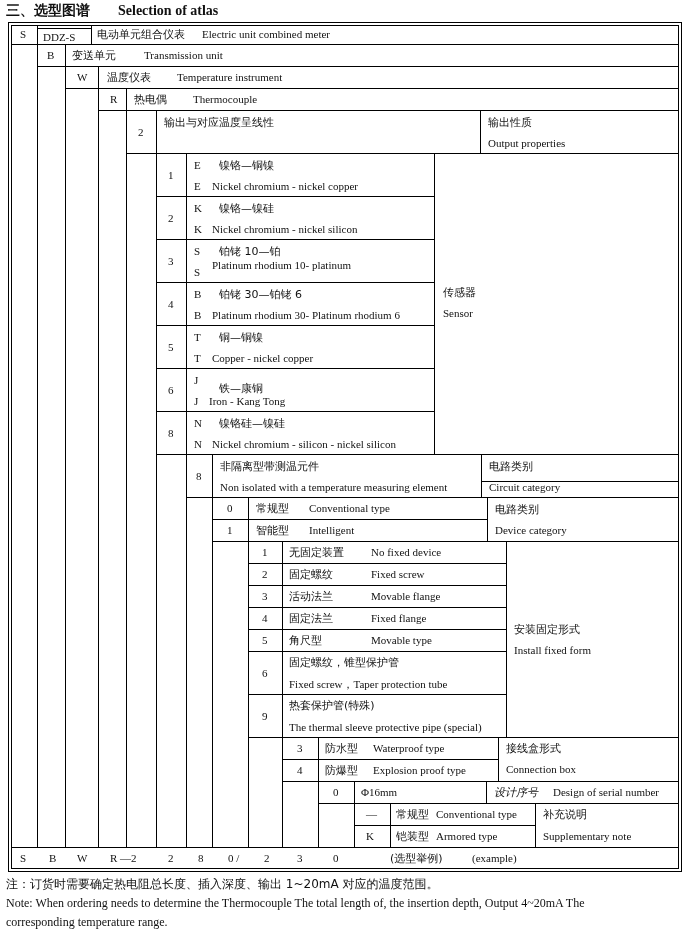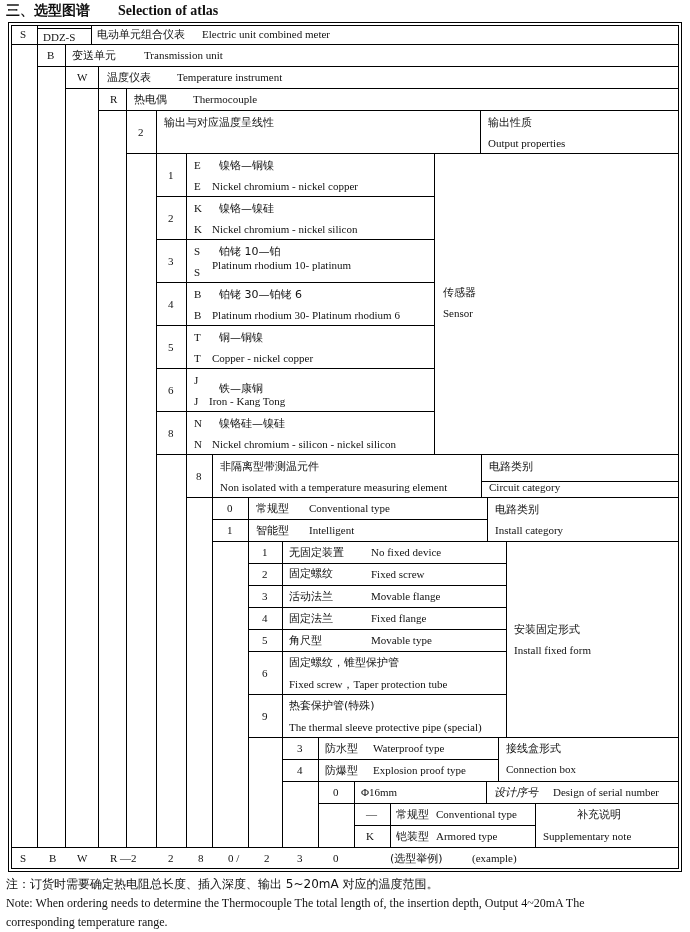--- a/index.html
+++ b/index.html
@@ -177,36 +177,36 @@
     </div>
   <div class="c" style="left:212px;top:519px;width:37px;height:23px;">
       <span class="t" style="left:14px;top:5px;">1</span>
     </div>
   <div class="c" style="left:248px;top:519px;width:240px;height:23px;">
       <span class="t cn" style="left:7px;top:5px;text-align:center;">智能型</span>
       <span class="t" style="left:60px;top:5px;">Intelligent</span>
     </div>
   <div class="c" style="left:487px;top:497px;width:192px;height:45px;">
       <span class="t cn" style="left:7px;top:6px;">电路类别</span>
-      <span class="t" style="left:7px;top:27px;">Install category</span>
+      <span class="t" style="left:7px;top:27px;">Device category</span>
     </div>
   <div class="c" style="left:212px;top:541px;width:37px;height:307px;"></div>
 
   <div class="c" style="left:248px;top:541px;width:35px;height:23px;">
       <span class="t" style="left:13px;top:5px;">1</span>
     </div>
   <div class="c" style="left:282px;top:541px;width:225px;height:23px;">
       <span class="t cn" style="left:6px;top:5px;">无固定装置</span>
       <span class="t" style="left:88px;top:5px;">No fixed device</span>
     </div>
   <div class="c" style="left:248px;top:563px;width:35px;height:23px;">
       <span class="t" style="left:13px;top:5px;">2</span>
     </div>
   <div class="c" style="left:282px;top:563px;width:225px;height:23px;">
-      <span class="t cn" style="left:6px;top:5px;font-family:Liberation Mono, monospace;">固定螺纹</span>
+      <span class="t cn" style="left:6px;top:5px;">固定螺纹</span>
       <span class="t" style="left:88px;top:5px;">Fixed screw</span>
     </div>
   <div class="c" style="left:248px;top:585px;width:35px;height:23px;">
       <span class="t" style="left:13px;top:5px;">3</span>
     </div>
   <div class="c" style="left:282px;top:585px;width:225px;height:23px;">
       <span class="t cn" style="left:6px;top:5px;">活动法兰</span>
       <span class="t" style="left:88px;top:5px;">Movable flange</span>
     </div>
   <div class="c" style="left:248px;top:607px;width:35px;height:23px;">
@@ -283,21 +283,21 @@
       <span class="t" style="left:45px;top:5px;">Conventional  type</span>
     </div>
   <div class="c" style="left:354px;top:825px;width:37px;height:23px;">
       <span class="t" style="left:11px;top:5px;">K</span>
     </div>
   <div class="c" style="left:390px;top:825px;width:146px;height:23px;">
       <span class="t cn" style="left:5px;top:5px;">铠装型</span>
       <span class="t" style="left:45px;top:5px;">Armored type</span>
     </div>
   <div class="c" style="left:535px;top:803px;width:144px;height:45px;">
-      <span class="t cn" style="left:7px;top:5px;margin-left:34px;">补充说明</span>
+      <span class="t cn" style="left:7px;top:5px;">补充说明</span>
       <span class="t" style="left:7px;top:27px;">Supplementary note</span>
     </div>
 
   <div class="c" style="left:11px;top:847px;width:668px;height:22px;">
     <span class="t" style="left:8px;top:5px;">S</span>
     <span class="t" style="left:37px;top:5px;">B</span>
     <span class="t" style="left:65px;top:5px;">W</span>
     <span class="t" style="left:98px;top:5px;">R —2</span>
     <span class="t" style="left:156px;top:5px;">2</span>
     <span class="t" style="left:186px;top:5px;">8</span>
@@ -305,15 +305,15 @@
     <span class="t" style="left:252px;top:5px;">2</span>
     <span class="t" style="left:285px;top:5px;">3</span>
     <span class="t" style="left:321px;top:5px;">0</span>
     <span class="t cn" style="left:378px;top:5px;">(选型举例)</span>
     <span class="t" style="left:460px;top:5px;">(example)</span>
   </div>
 </div>
 
 <div class="frame-inner" style="background:transparent;"></div>
 
-<div class="note cn" style="top:876px;">注：订货时需要确定热电阻总长度、插入深度、输出 5~20mA 对应的温度范围。</div>
+<div class="note cn" style="top:876px;">注：订货时需要确定热电阻总长度、插入深度、输出 1~20mA 对应的温度范围。</div>
 <div class="note" style="top:896px;">Note: When ordering needs to determine the Thermocouple The total length of, the insertion depth, Output 4~20mA The</div>
 <div class="note" style="top:915px;">corresponding temperature range.</div>
 
 </body></html>

